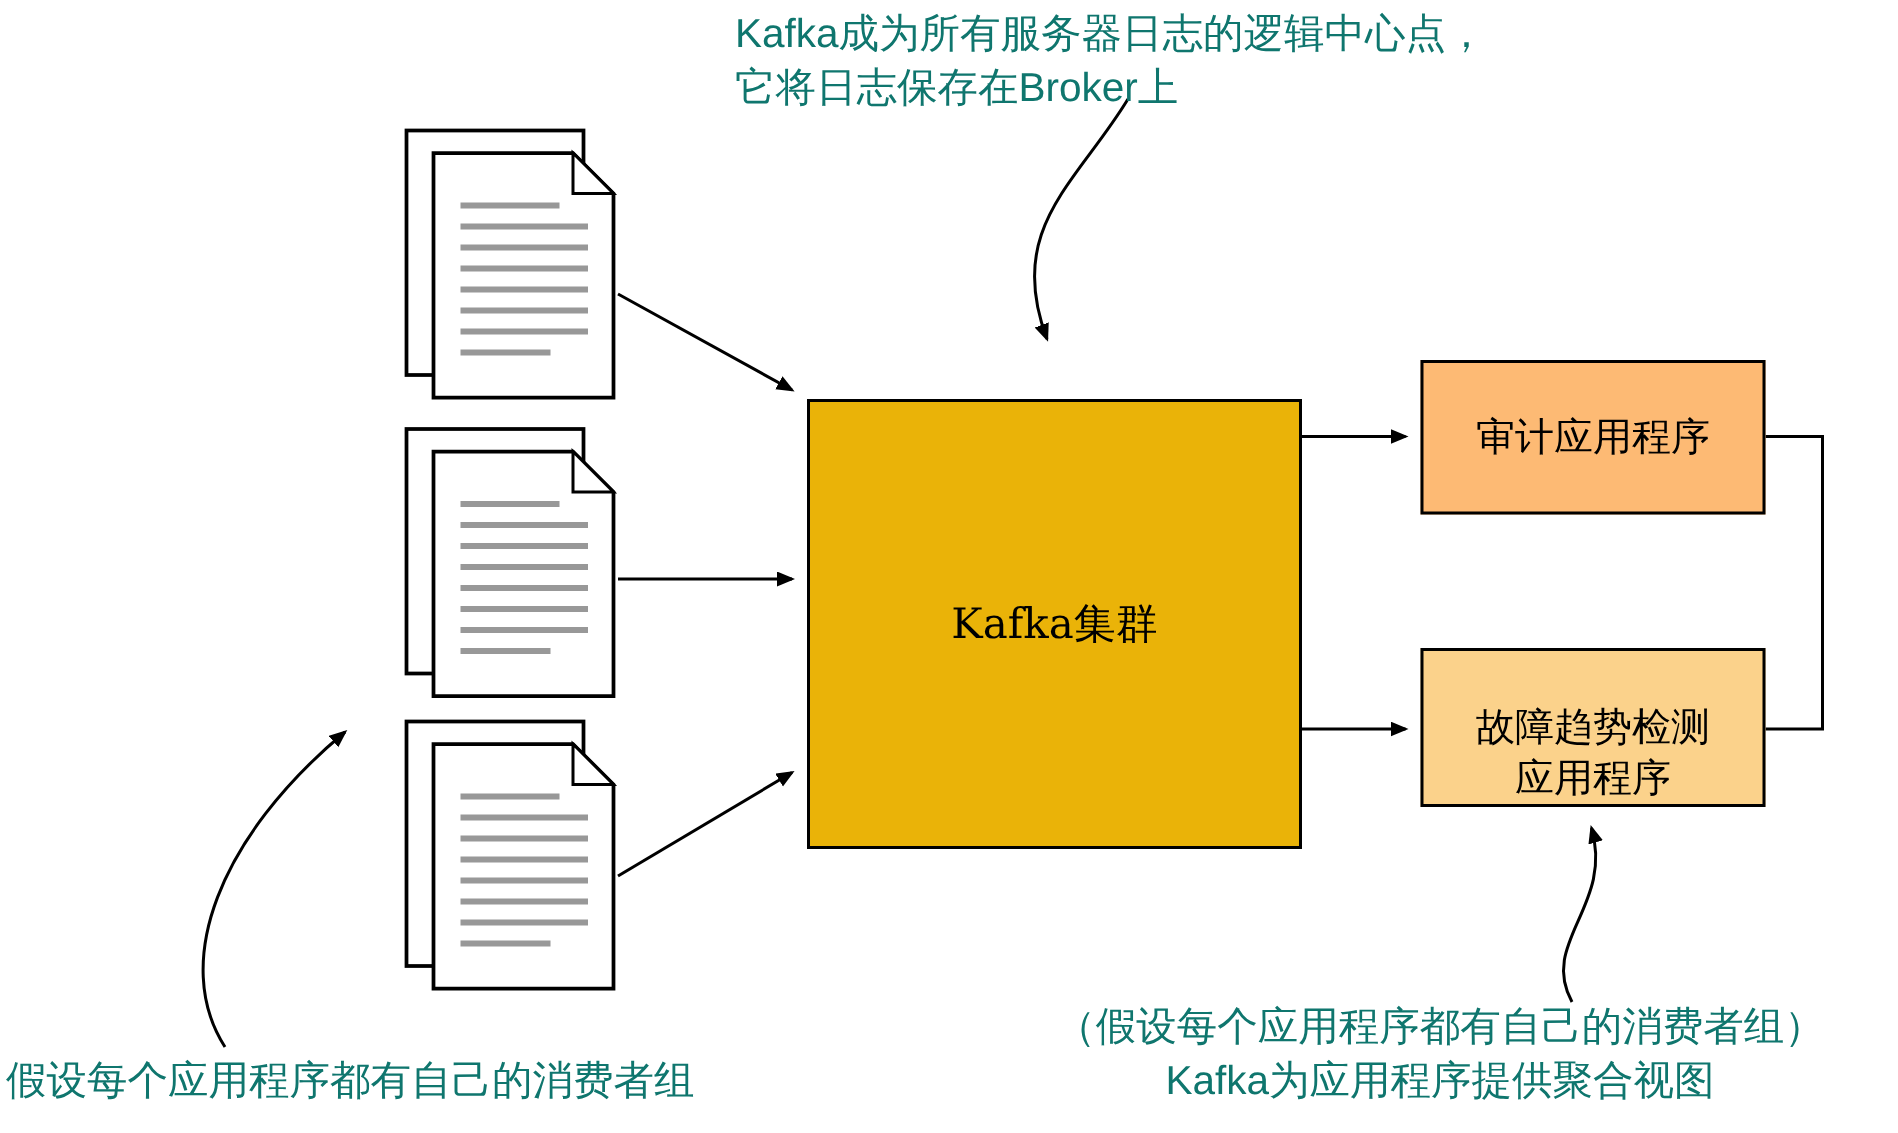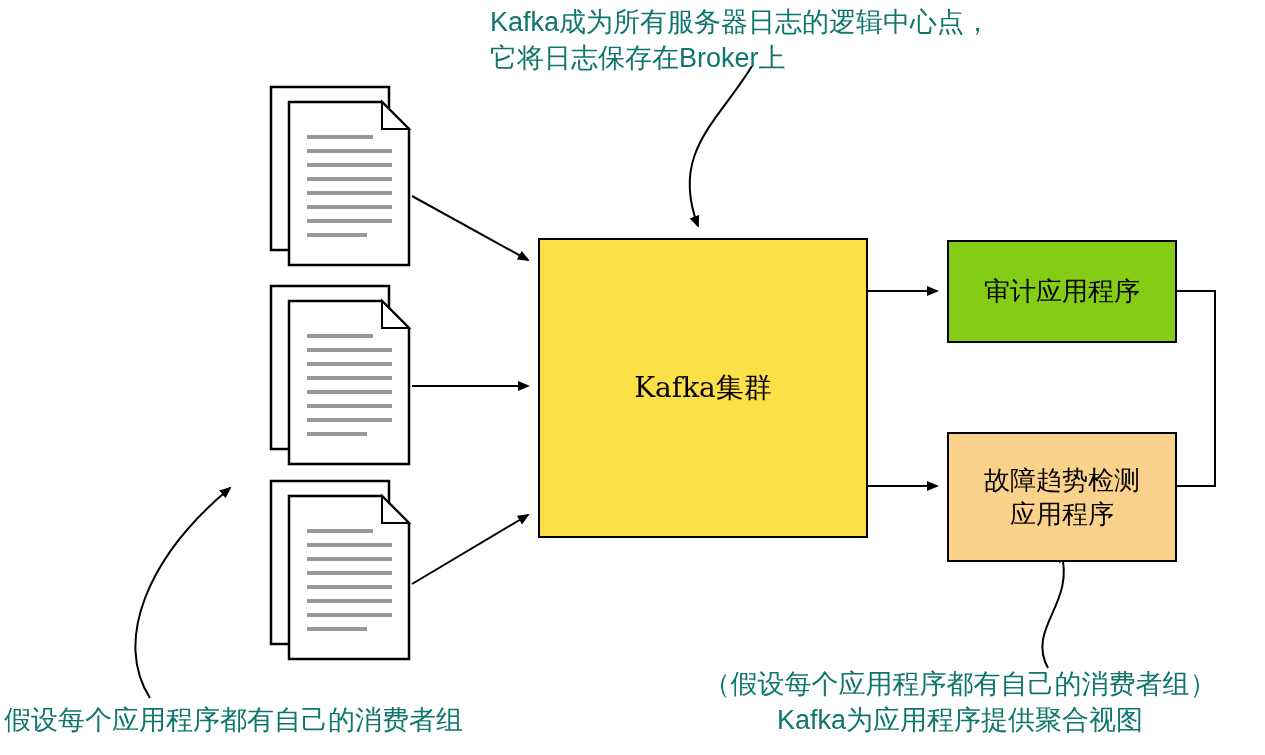--- a/index.html
+++ b/index.html
@@ -33,23 +33,24 @@
     width: 330px; height: 300px;
     font-size: 28px;
   }
   #audit-box {
     left: 947px; top: 240px;
     width: 230px; height: 103px;
     font-size: 26px;
   }
   #fault-box {
     left: 947px; top: 432px;
-    width: 230px; height: 130px;
+    width: 230px; height: 106px;
     font-size: 26px;
     line-height: 34px;
+    justify-content: flex-end;
   }
   .annotation {
     position: absolute;
     color: #0f766e;
     font-size: 27px;
     line-height: 36px;
     white-space: nowrap;
   }
   #annotation-top { left: 490px; top: 4px; text-align: left; }
   #annotation-bottom-left { left: 4px; top: 702px; }
@@ -98,25 +99,25 @@
     <line x1="868" y1="291" x2="937" y2="291" stroke="#000000" stroke-width="2" marker-end="url(#arrow)"></line>
     <line x1="868" y1="486" x2="937" y2="486" stroke="#000000" stroke-width="2" marker-end="url(#arrow)"></line>
 
     <path d="M1177,291 H1215 V486 H1177" fill="none" stroke="#000000" stroke-width="2"></path>
 
     <path d="M752,66 C718,122 670,152 698,226" fill="none" stroke="#000000" stroke-width="2" marker-end="url(#arrow)"></path>
     <path d="M150,698 C114,642 146,558 230,488" fill="none" stroke="#000000" stroke-width="2" marker-end="url(#arrow)"></path>
     <path d="M1048,668 C1026,628 1076,604 1061,552" fill="none" stroke="#000000" stroke-width="2" marker-end="url(#arrow)"></path>
   </svg>
 
-  <div class="node" id="kafka-box" style="background-color: #fde047;">
+  <div class="node" id="kafka-box" style="background-color: #eab308; margin-top: 28px;">
     <span>Kafka集群</span>
   </div>
 
-  <div class="node" id="audit-box" style="background-color: #84cc16;">
+  <div class="node" id="audit-box" style="background-color: #fdba74;">
     <span>审计应用程序</span>
   </div>
 
   <div class="node" id="fault-box" style="background-color: rgb(251, 210, 139);">
     <span>故障趋势检测</span>
     <span>应用程序</span>
   </div>
 
   <div class="annotation" id="annotation-top">
     <div>Kafka成为所有服务器日志的逻辑中心点，</div>

